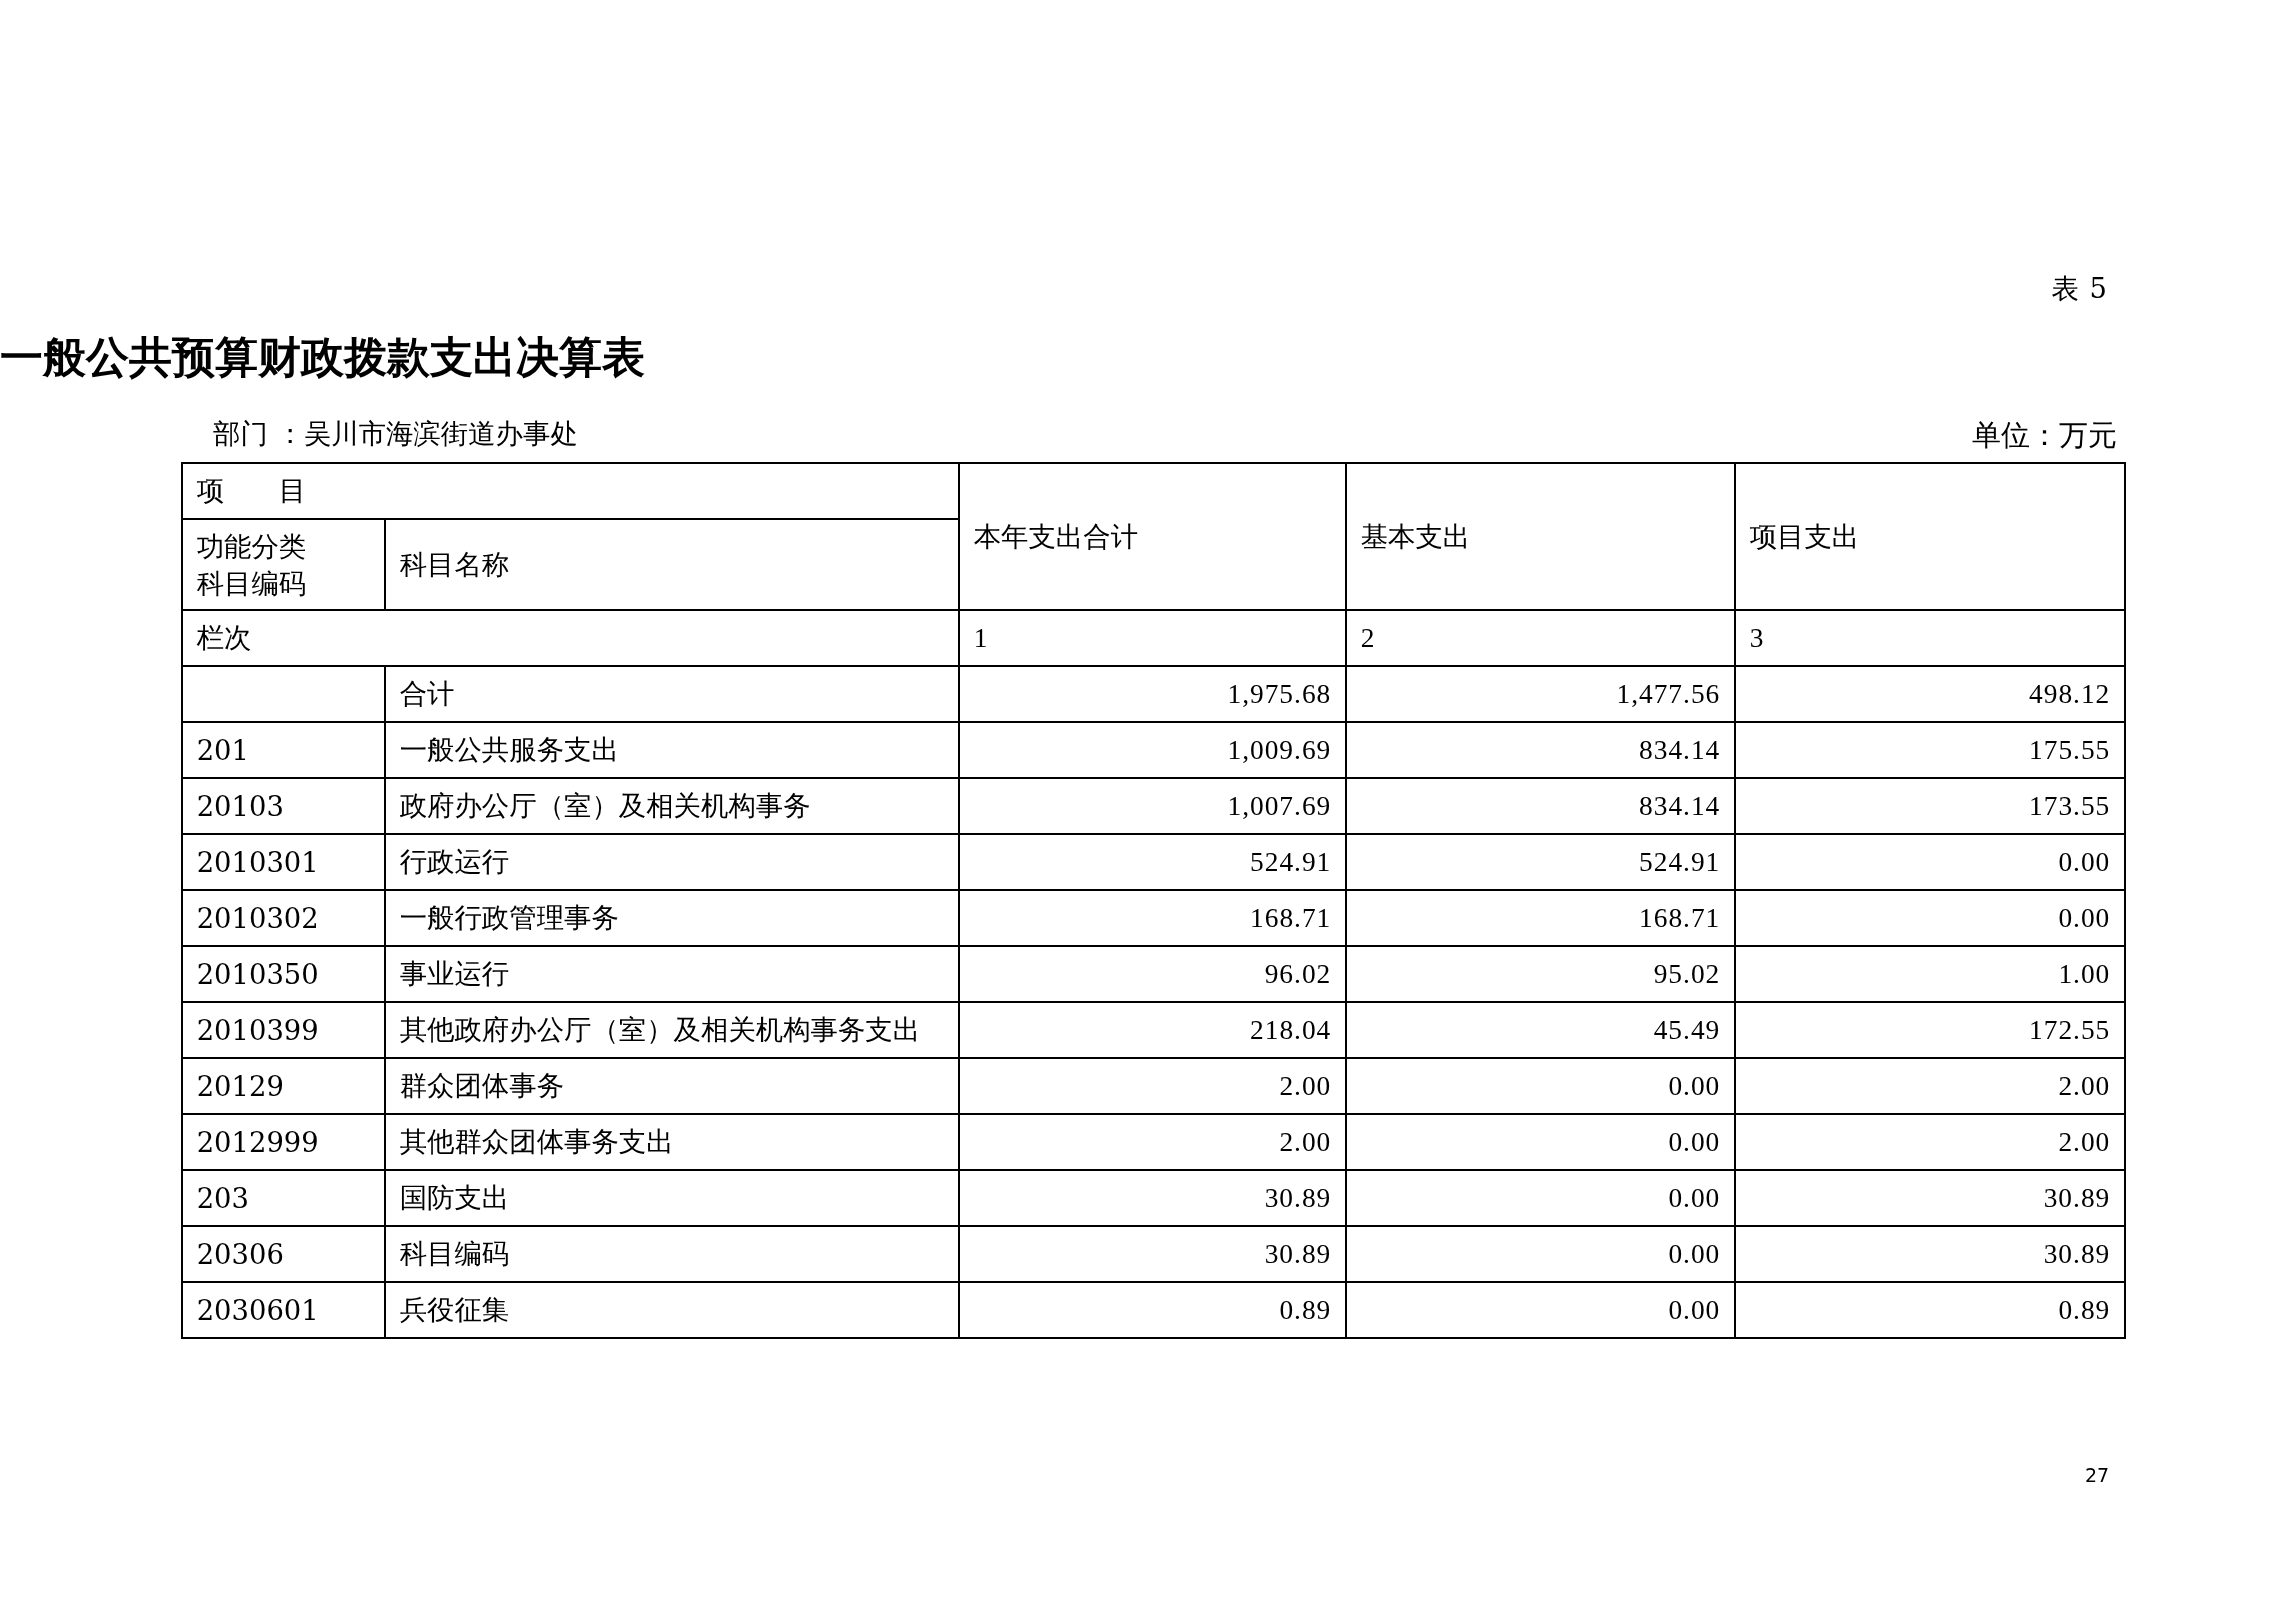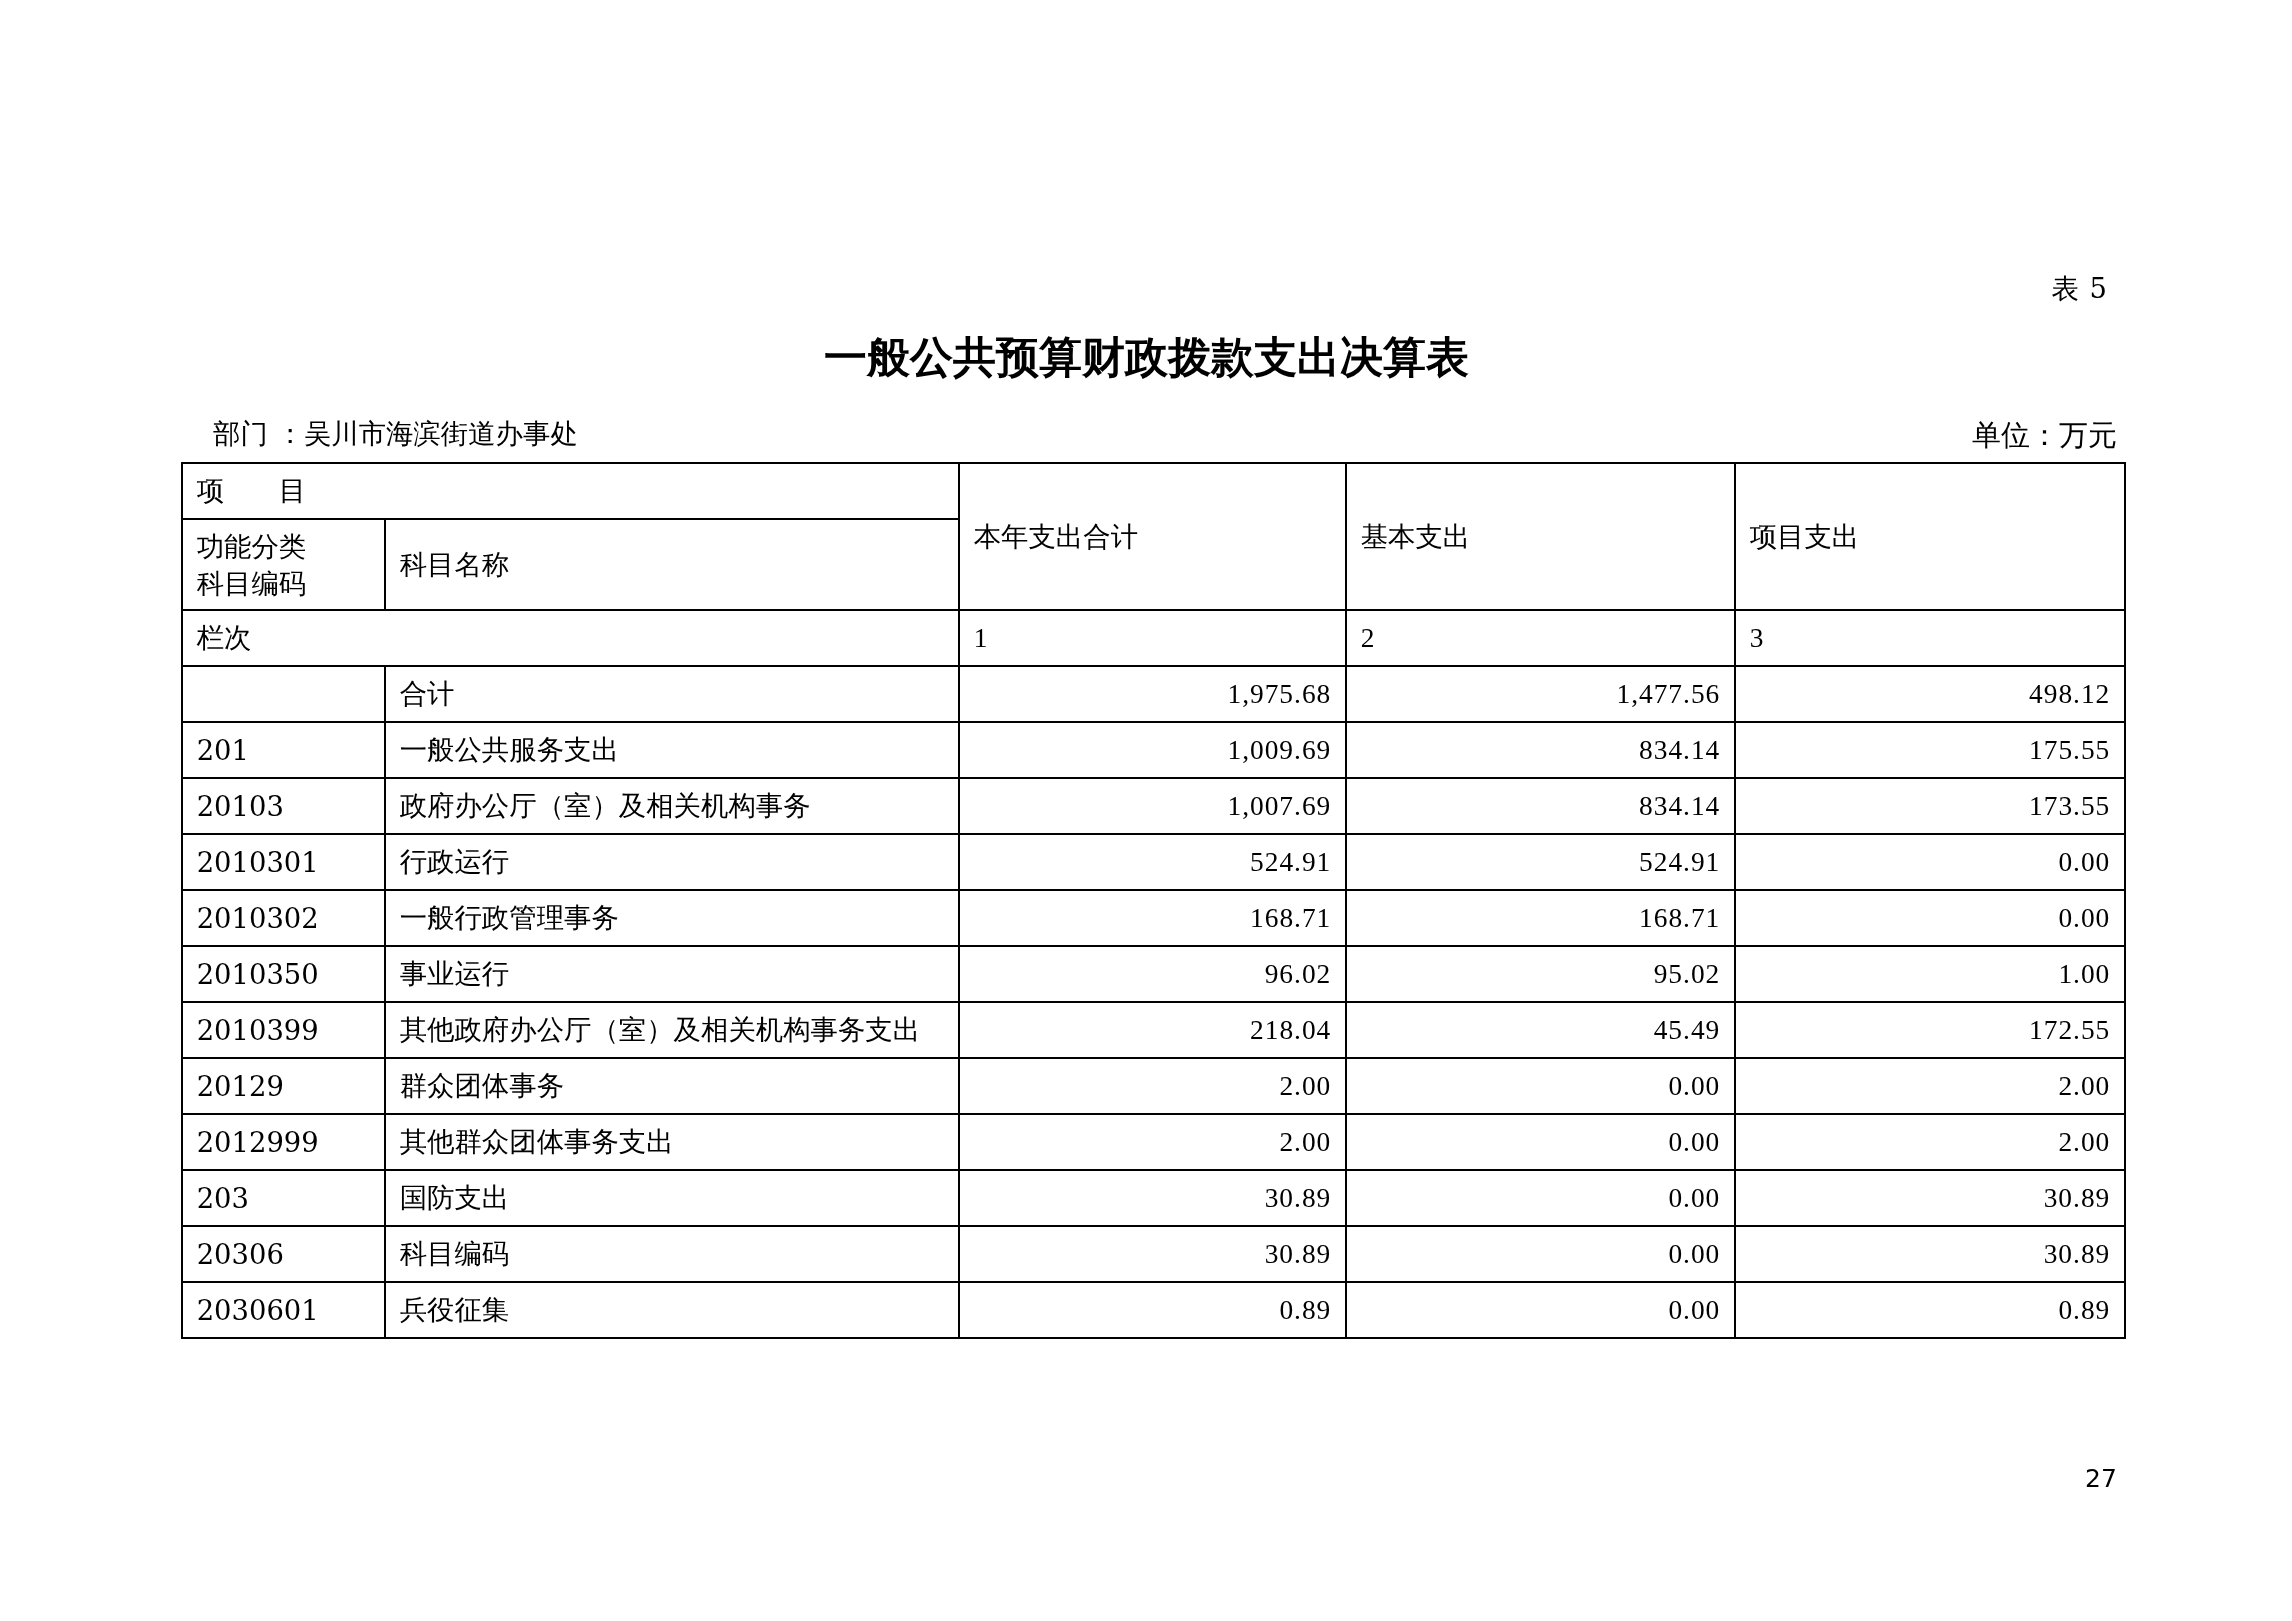--- a/index.html
+++ b/index.html
@@ -6,21 +6,21 @@
   body {
     width: 2293px; height: 1621px; position: relative; overflow: hidden;
     font-family: "DejaVu Serif", "Liberation Serif", serif; color: #000;
   }
   .table-label {
     position: absolute; top: 271px; right: 185px;
     font-size: 27.4px; letter-spacing: 1px; margin-left: 24px;
   }
   .doc-title {
     position: absolute; top: 329px; left: 0; width: 2293px;
-    text-align: center; font-size: 43px; font-weight: bold;
+    text-align: left; font-size: 43px; font-weight: bold;
     font-family: "DejaVu Sans", "Liberation Sans", sans-serif;
   }
   .meta-left {
     position: absolute; top: 416px; left: 213px; font-size: 27.4px;
   }
   .meta-right {
     position: absolute; top: 416px; right: 176px; font-size: 29px;
   }
   table.budget {
     position: absolute; top: 462px; left: 181px;
@@ -31,21 +31,21 @@
     border: 2.5px solid #000; padding: 0 13.7px; height: 54px;
     vertical-align: middle; white-space: nowrap; overflow: hidden;
   }
   .c { text-align: left; }
   .r { text-align: right; margin-left: 39px; }
   .l { text-align: left; }
   .code { font-family: "DejaVu Serif", "Liberation Serif", serif; }
   .num { font-family: "Liberation Serif", "DejaVu Serif", serif; letter-spacing: 1px; }
   .hdr-tall { height: 89px !important; line-height: 37px; }
   .page-num {
-    position: absolute; top: 1464px; left: 2085px; font-size: 25px;
+    position: absolute; top: 1464px; left: 2085px; font-size: 19px;
     font-family: "DejaVu Sans", "Liberation Sans", sans-serif;
   }
 </style>
 </head>
 <body>
 
 <div class="table-label">表 5</div>
 <div class="doc-title">一般公共预算财政拨款支出决算表</div>
 <div class="meta-left">部门 ：吴川市海滨街道办事处</div>
 <div class="meta-right">单位：万元</div>

